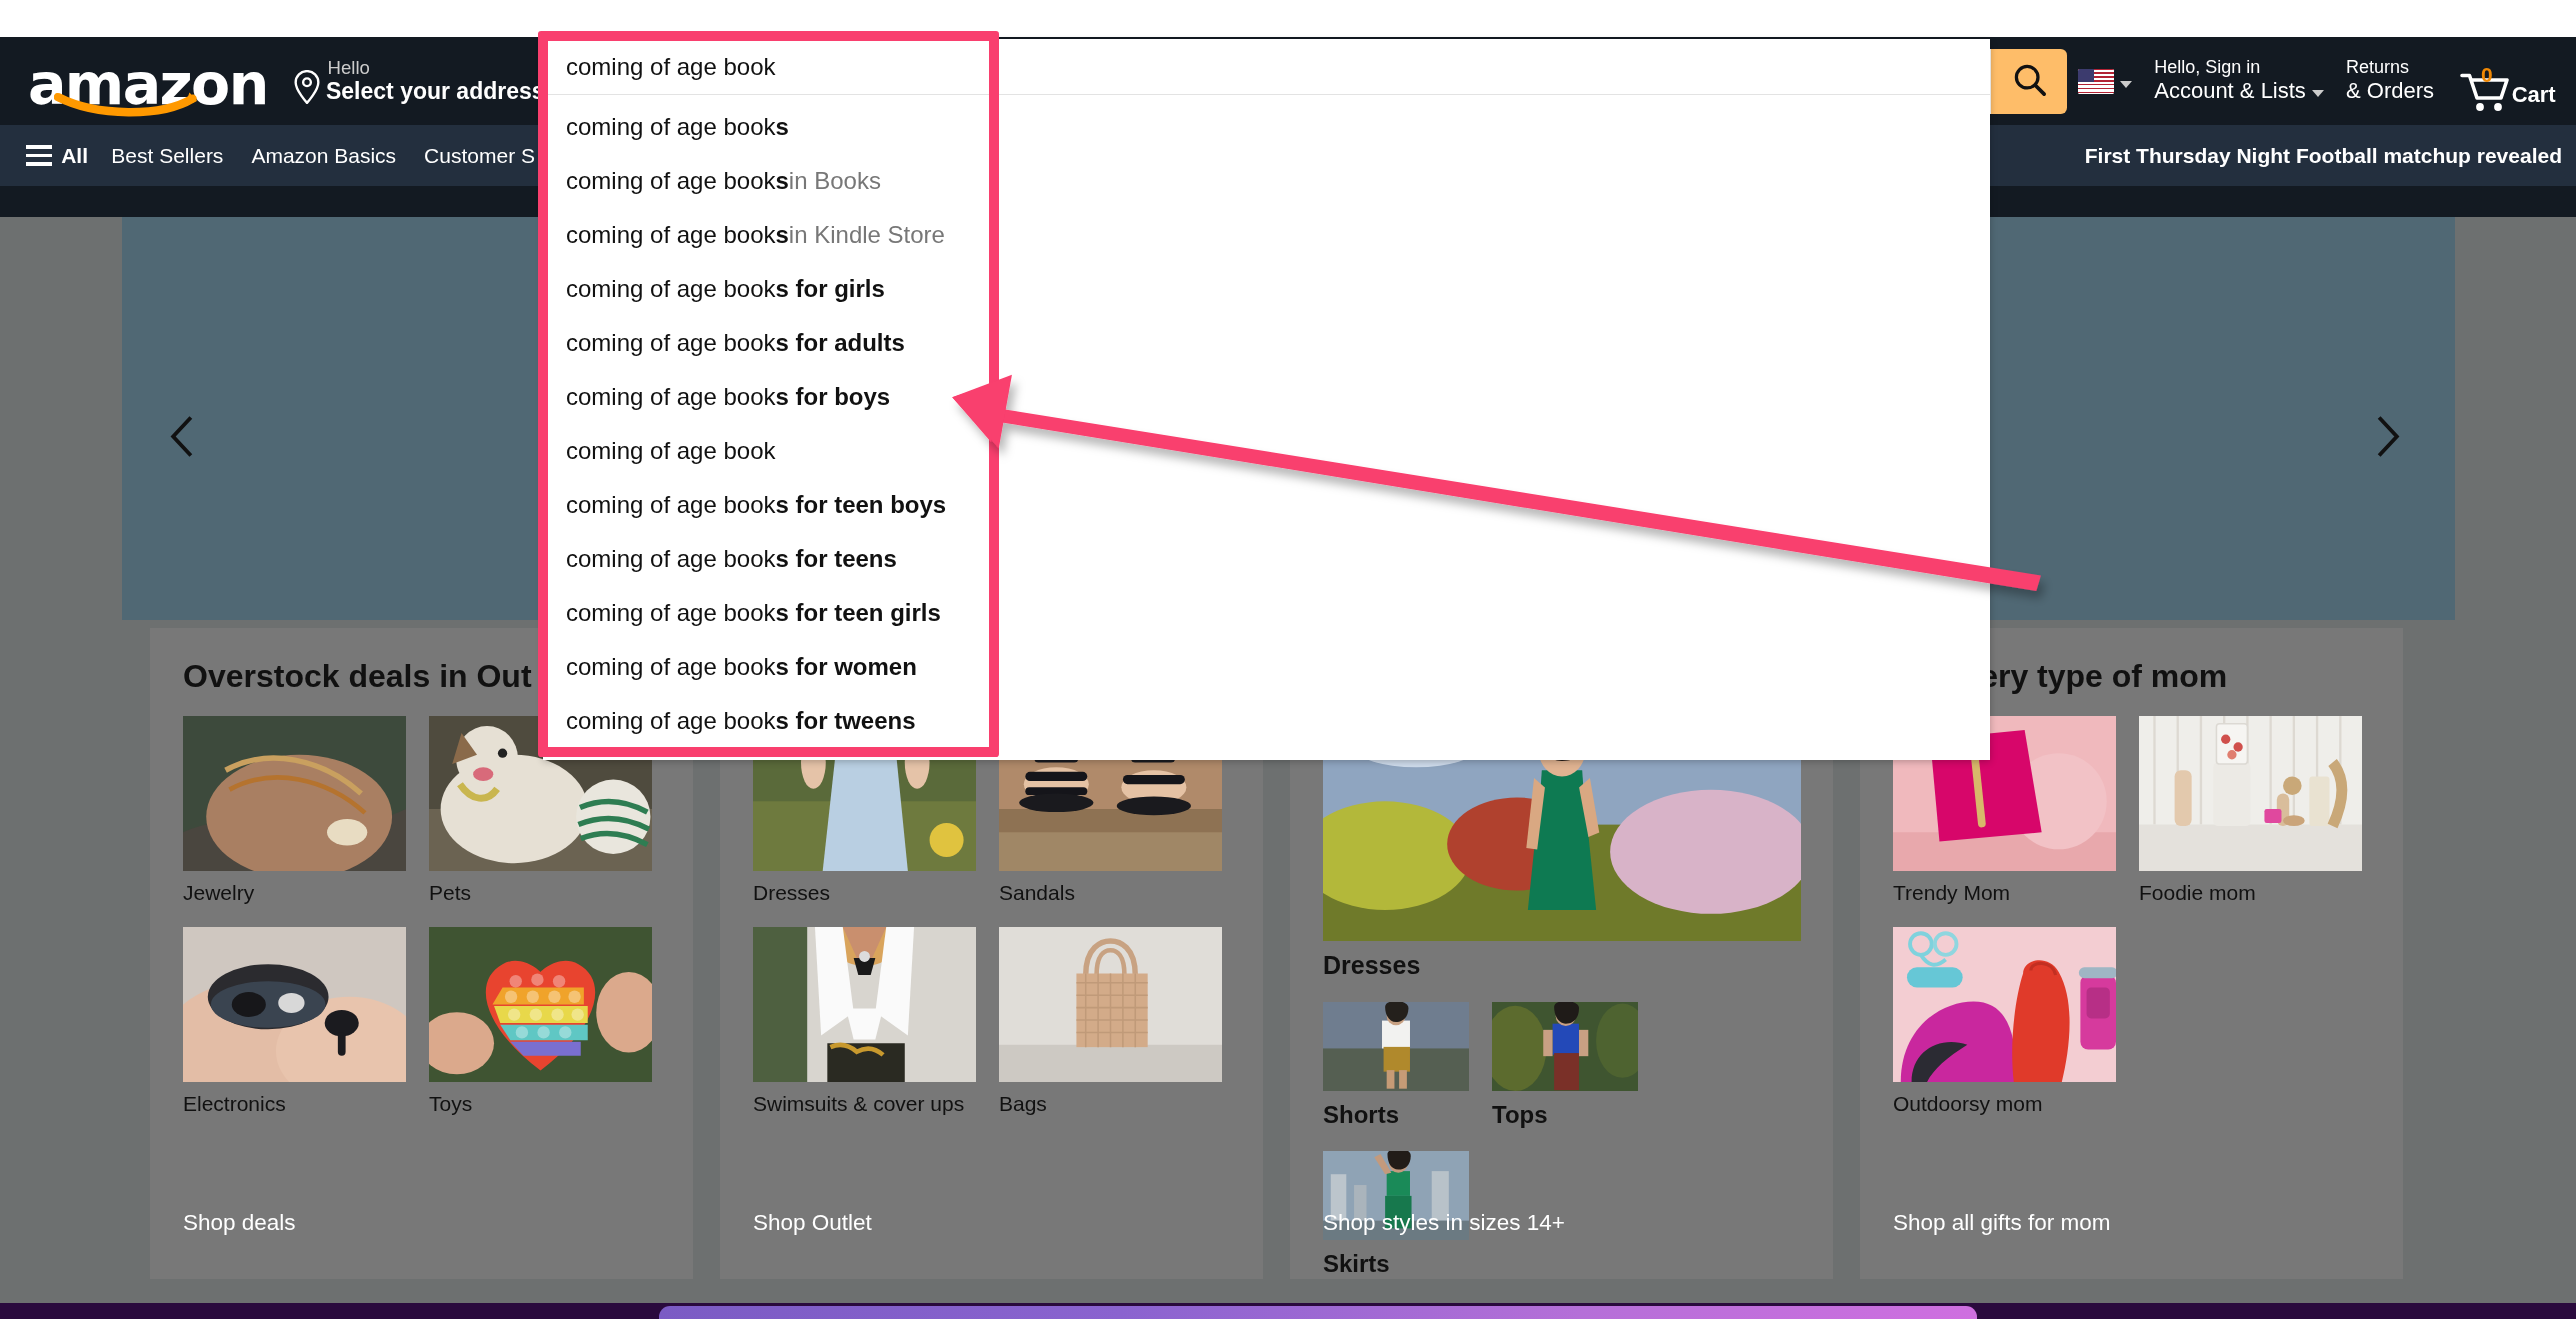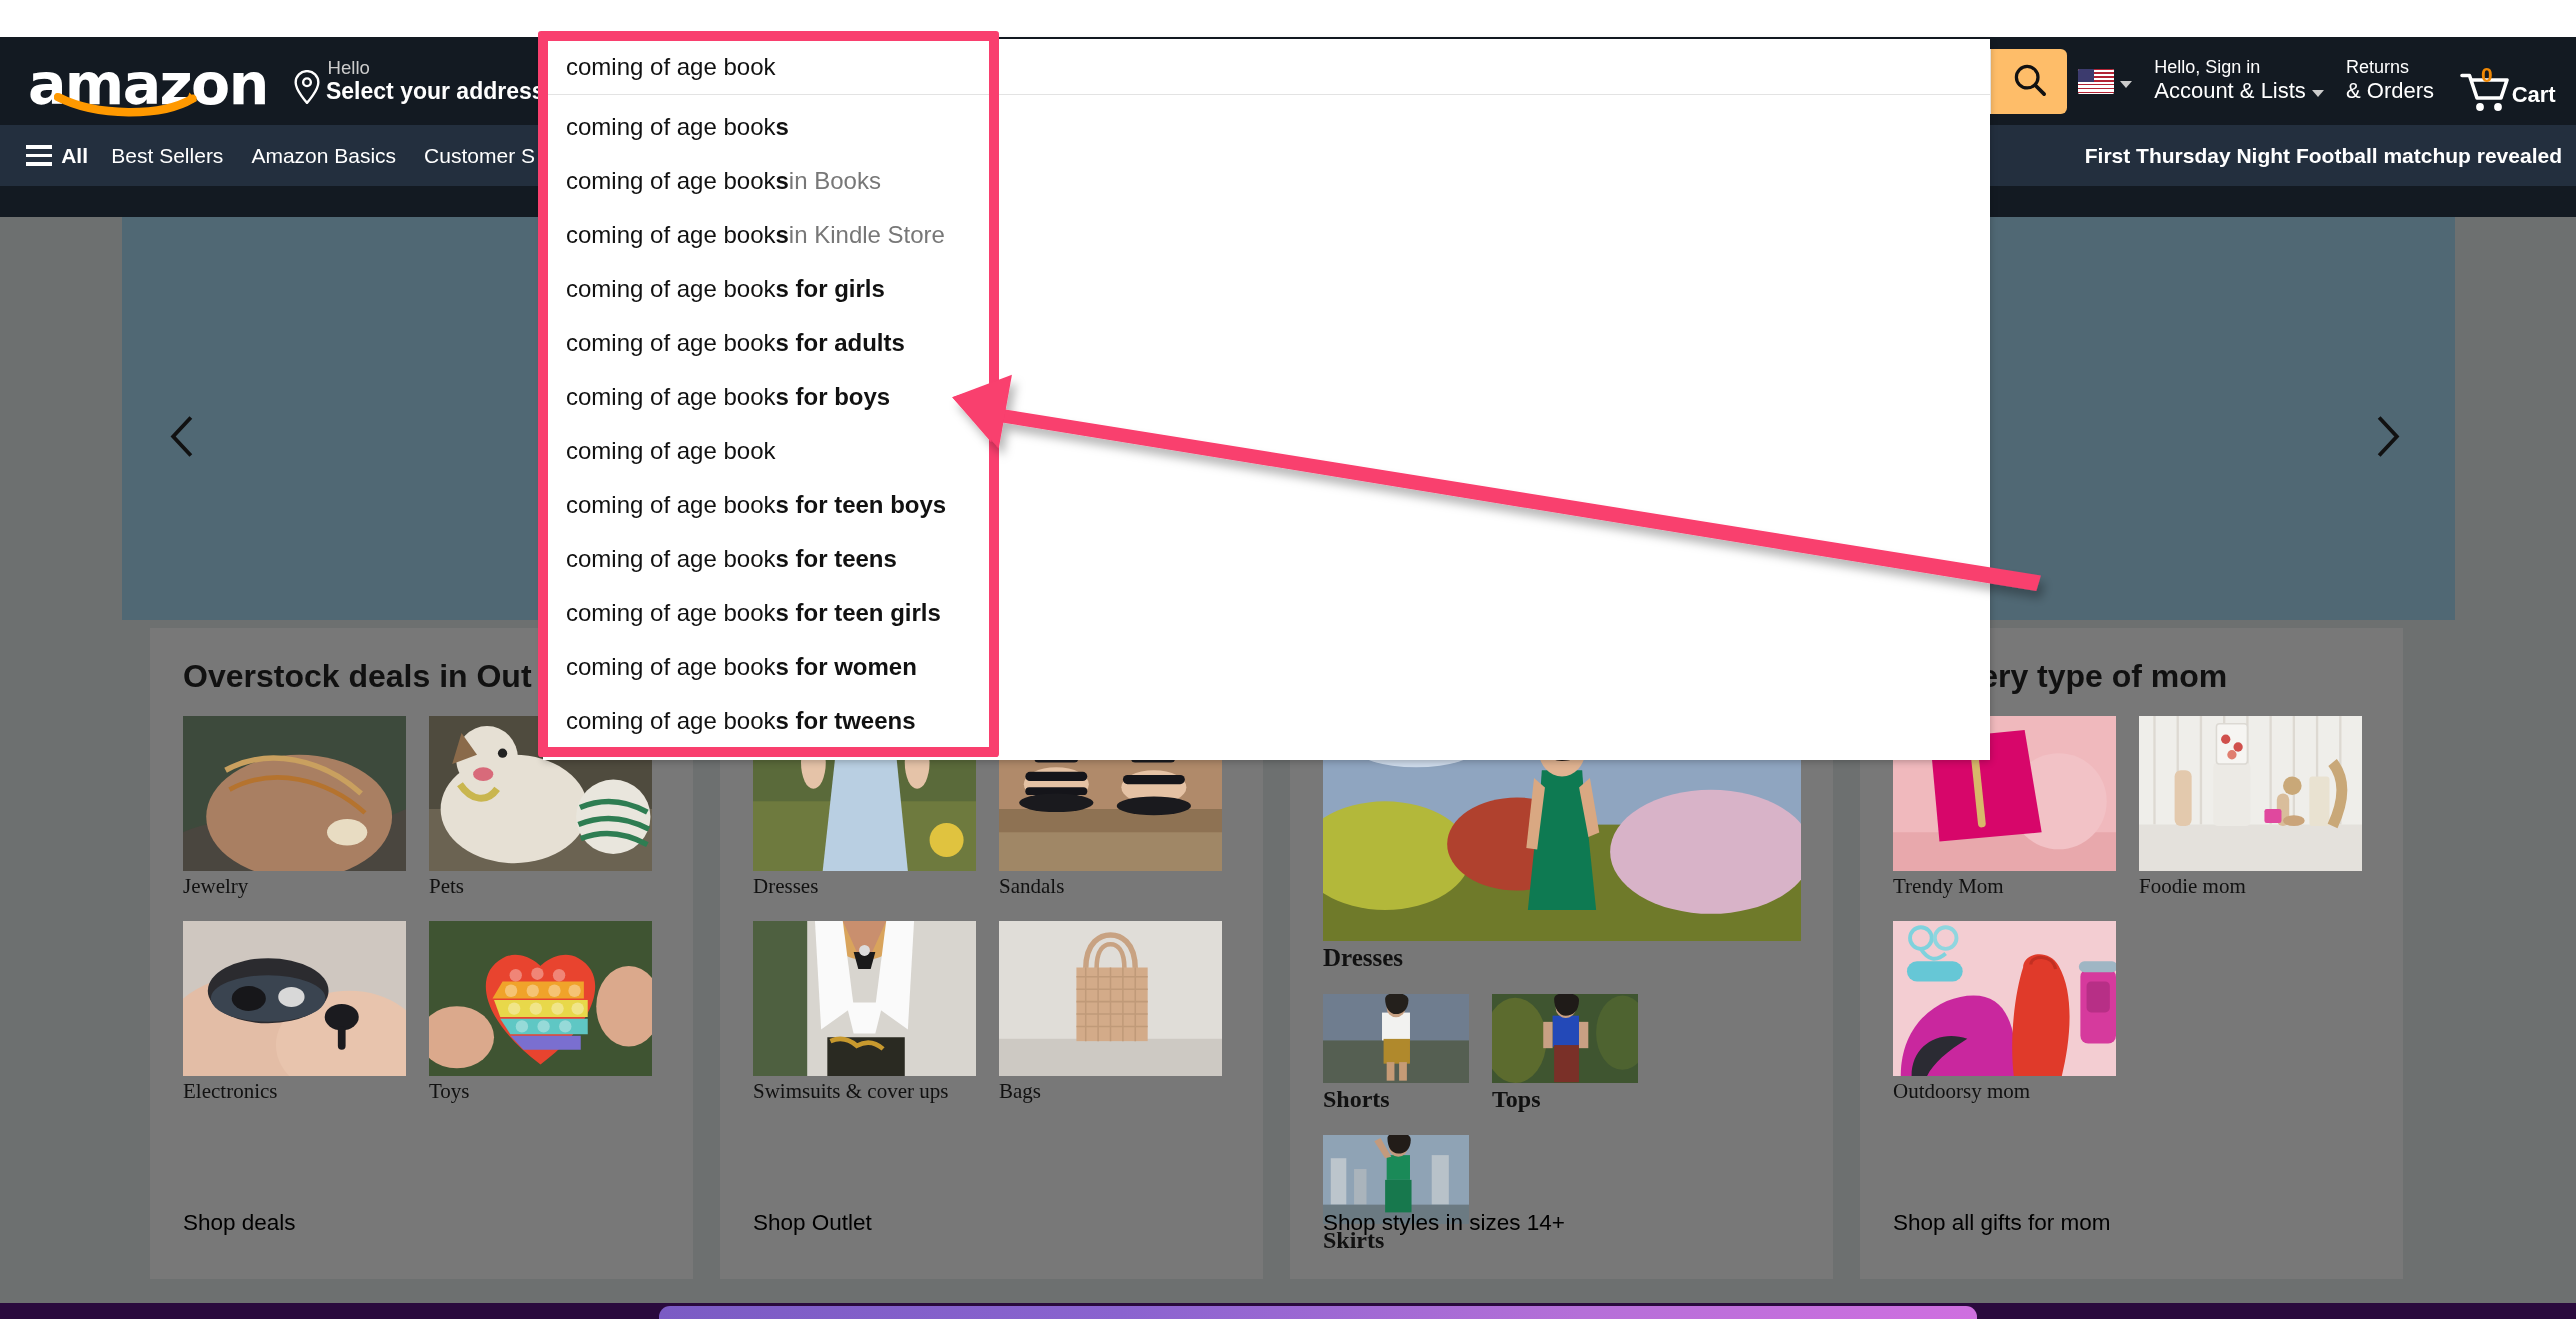--- a/index.html
+++ b/index.html
@@ -99,24 +99,24 @@
 
   
   .cards { position:absolute; left:0; top:628px; width:2576px; height:651px; display:flex; }
   .card {
     background: #787878; padding: 29.5px 33px 0 33px; position:relative;
   }
   .card-title { font-size: 32px; font-weight: 700; color:#111; line-height:1.15; margin-bottom: 22px; white-space:nowrap; }
   .tiles { display:flex; flex-wrap:wrap; gap: 22px 23px; }
   .tile { cursor:pointer; }
   .tile-img { display:block; background:#8a8a8a; }
-  .tile-label { font-size: 21px; color:#111; margin-top:3px;font-family:Liberation Serif, serif; }
+  .tile-label { font-size: 21px; color:#111; margin-top:10px; }
   .card-link {
     position:absolute; left:33px; bottom: 43px;
-    font-size: 22.5px; color: #000000; cursor:pointer;
+    font-size: 22.5px; color: #ffffff; cursor:pointer;
   }
   .tile-big .tile-label { font-size: 25px; font-weight:700; }
   .tile-med .tile-label { font-size: 24px; font-weight:700; }
 
   
   .ph { width:100%; height:100%; }
 
   
   .purple-strip { position:absolute; left:0; bottom:0; width:2576px; height:17px; background:#2a0a3d;}
   .purple-pill {

